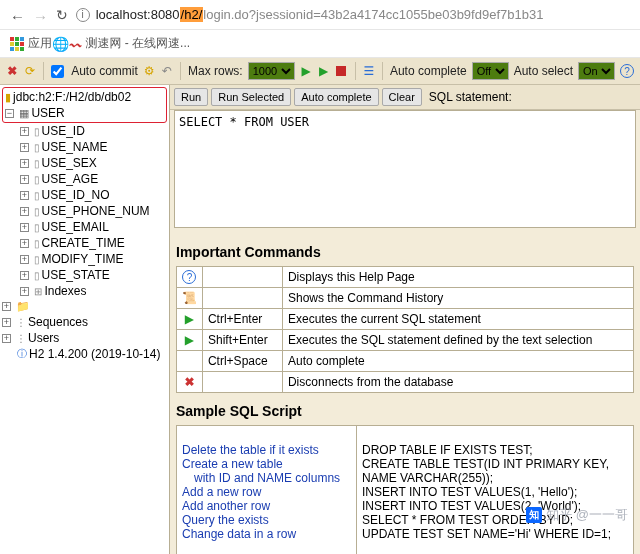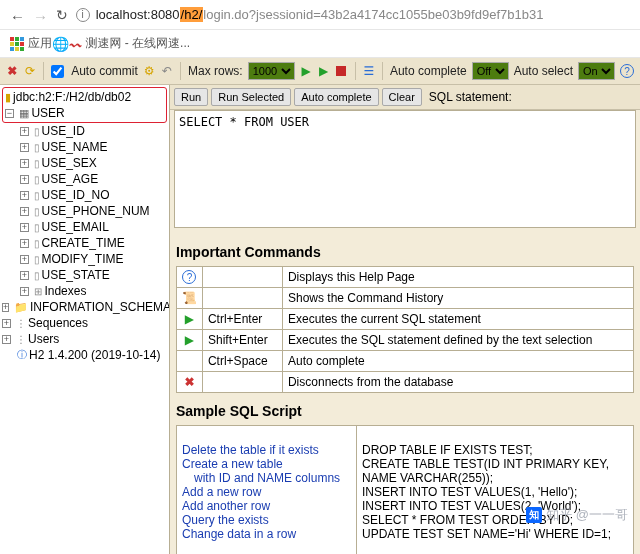--- a/index.html
+++ b/index.html
@@ -288,21 +288,20 @@
         </div>
       </div>
     <div class="tree-item tree-indent1">
       <span class="pm">+</span>
       <span class="col-icon">⊞</span>
       <span>Indexes</span>
     </div>
     <div class="tree-item">
       <span class="pm">+</span>
       <span class="table-icon">📁</span>
-      <span>INFORMATION_SCHEMA</span>
     </div>
     <div class="tree-item">
       <span class="pm">+</span>
       <span class="col-icon">⋮</span>
       <span>Sequences</span>
     </div>
     <div class="tree-item">
       <span class="pm">+</span>
       <span class="col-icon">⋮</span>
       <span>Users</span>

